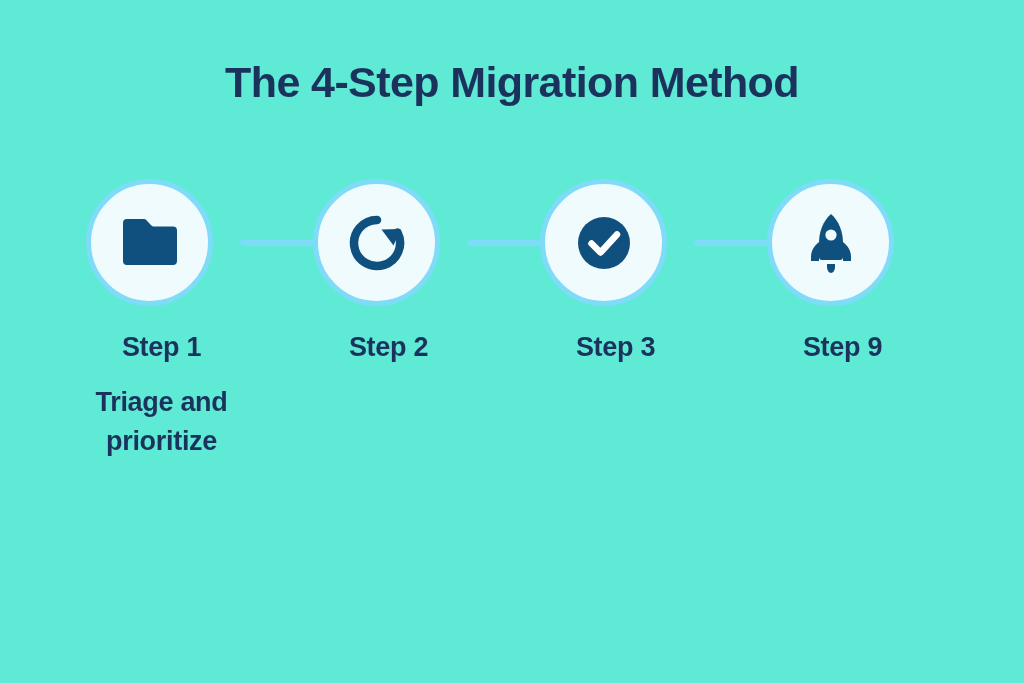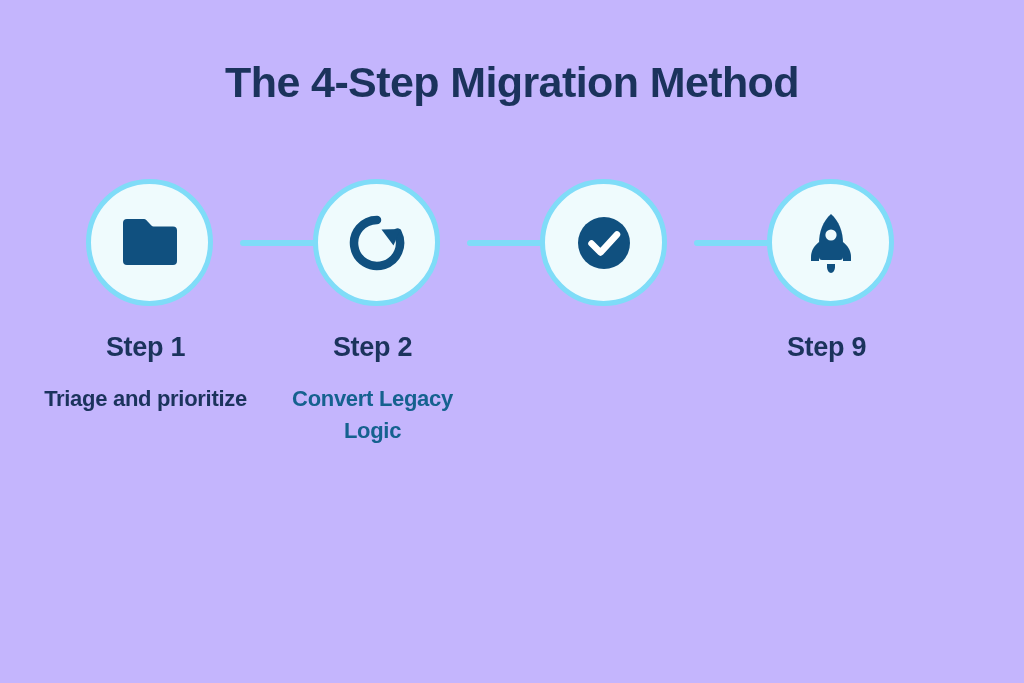--- a/index.html
+++ b/index.html
@@ -14,21 +14,21 @@
   body {
     background: #f7fdfd;
     font-family: "Liberation Sans", sans-serif;
     -webkit-font-smoothing: antialiased;
   }
 
   .infographic {
     position: relative;
     width: 1024px;
     height: 683px;
-    background: #c4b5fd;
+    background: #5eead4;
   }
 
   
   .title {
     position: absolute;
     top: 58px;
     left: 0;
     width: 1024px;
     text-align: center;
     font-size: 43px;
@@ -74,21 +74,21 @@
   .circle.s2 { left: 277px; }
   .circle.s3 { left: 504px; }
   .circle.s4 { left: 731px; }
 
   .circle svg { display: block; }
 
   
   .labels-row {
     position: absolute;
     top: 333px;
-    left: 32px;
+    left: 48px;
     width: 952px;
     height: 200px;
   }
 
   .label-col {
     position: absolute;
     top: 0;
     width: 227px;
     text-align: center;
   }
@@ -100,21 +100,21 @@
   .step-name {
     font-size: 27px;
     font-weight: bold;
     color: #1b335c;
     letter-spacing: -0.3px;
     line-height: 1.1;
   }
 
   .step-desc {
     margin-top: 20px;
-    font-size: 22px;
+    font-size: 27px;
     font-weight: bold;
     line-height: 1.45;
     letter-spacing: -0.3px;
     padding: 0 8px;
   }
   .step-desc.navy  { color: #1b335c; }
   .step-desc.blue  { color: #15618f; }
 </style>
 </head>
 <body>
@@ -171,23 +171,23 @@
 
   <div class="labels-row">
 
     <div class="label-col s1">
       <div class="step-name">Step 1</div>
       <div class="step-desc navy">Triage and prioritize</div>
     </div>
 
     <div class="label-col s2">
       <div class="step-name">Step 2</div>
-      <div class="step-desc blue">Convert Legacy Logic</div>
     </div>
 
     <div class="label-col s3">
+      <div class="step-name">Step 3</div>
     </div>
 
     <div class="label-col s4">
       <div class="step-name">Step 9</div>
     </div>
   </div>
 </div>
 
 </body></html>

